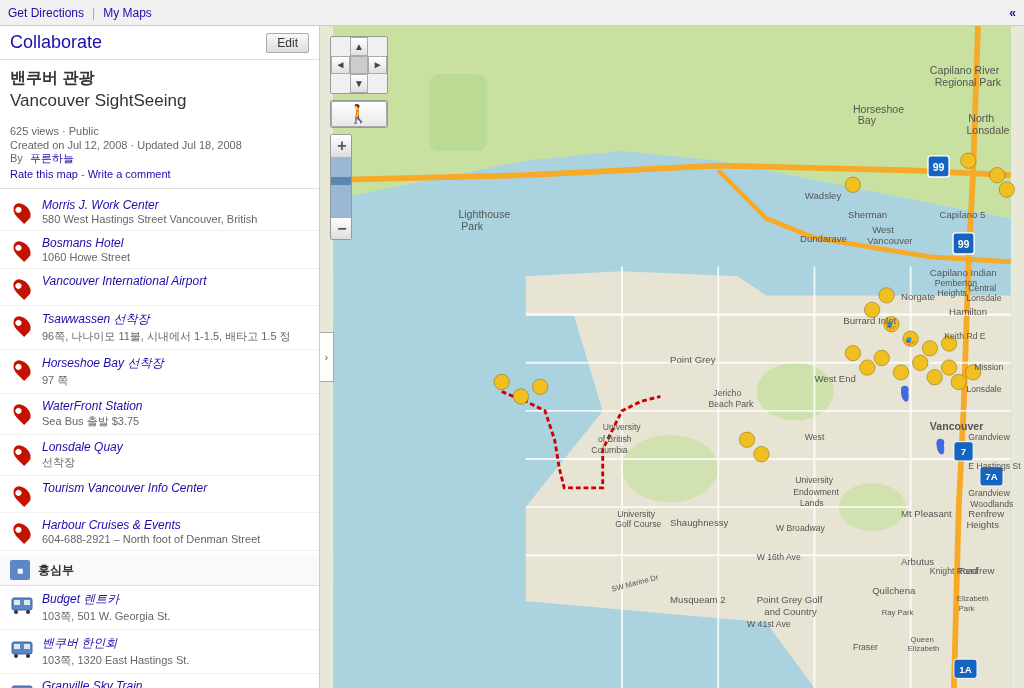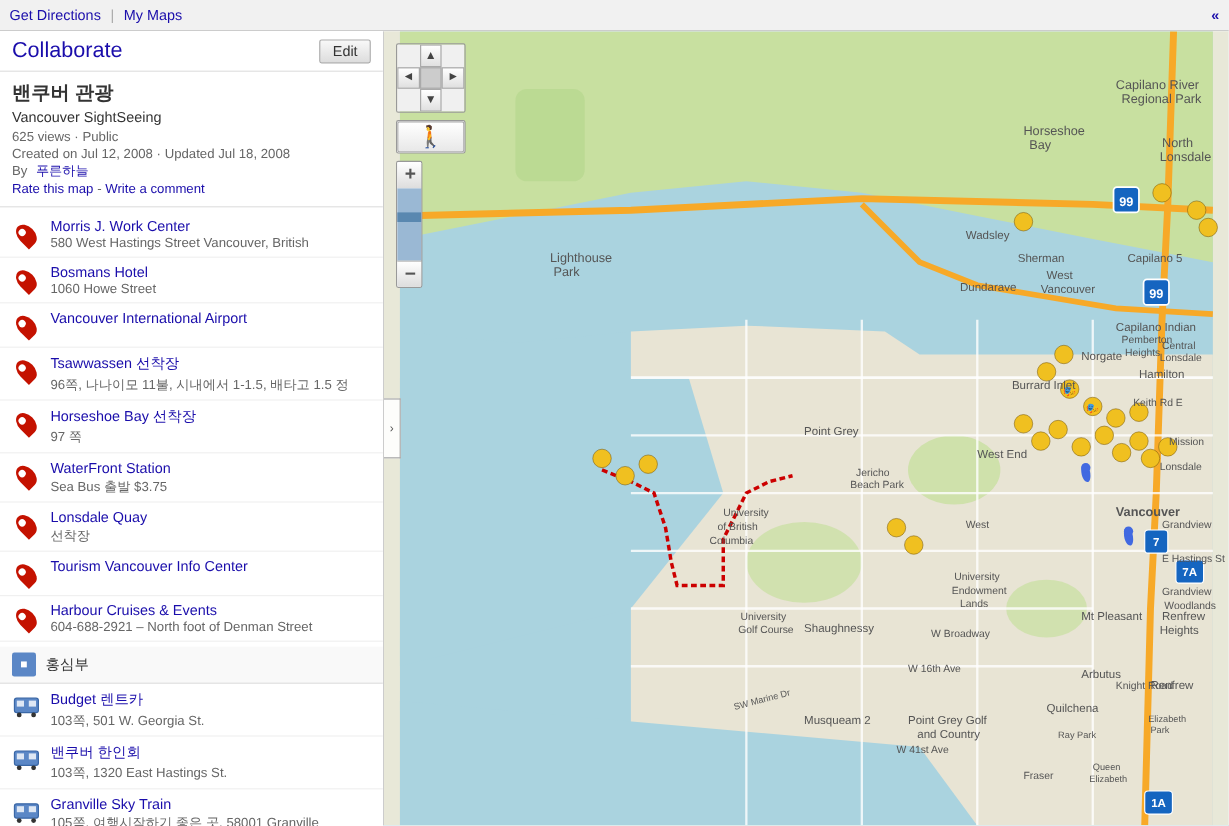--- a/index.html
+++ b/index.html
@@ -57,23 +57,23 @@
     }
 
     #map-title-korean {
       font-size: 16px;
       font-weight: bold;
       color: #333;
       margin-bottom: 2px;
     }
 
     #map-title-english {
-      font-size: 12px;
+      font-size: 17px;
       color: #333;
-      margin-bottom: 4px;
+      margin-bottom: 14px;
     }
 
     #map-meta {
       font-size: 11px;
       color: #666;
       margin-bottom: 2px;
     }
 
     #map-author { font-size: 11px; color: #666; margin-bottom: 2px; }
     #map-author a { color: #1a0dab; text-decoration: none; }
@@ -114,21 +114,21 @@
       width: 6px;
       height: 6px;
       background: white;
       border-radius: 50%;
       position: absolute;
       top: 3px;
       left: 3px;
     }
 
     .place-details { flex: 1; }
-    .place-name { color: #1a0dab; text-decoration: none; font-size: 12px; }
+    .place-name { color: #1a0dab; text-decoration: none; font-size: 12px; font-style: italic; }
     .place-address { font-size: 11px; color: #666; margin-top: 1px; }
 
     .section-header {
       display: flex;
       align-items: center;
       padding: 5px 10px;
       background: #f9f9f9;
       border-bottom: 1px solid #e0e0e0;
     }
 
@@ -138,21 +138,21 @@
       background: #5b87c6;
       border-radius: 2px;
       margin-right: 8px;
       display: flex;
       align-items: center;
       justify-content: center;
       color: white;
       font-size: 10px;
     }
 
-    .section-label { font-size: 12px; color: #333; font-weight: normal; }
+    .section-label { font-size: 12px; color: #333; font-weight: bold; }
 
     #map-container {
       flex: 1;
       position: relative;
       overflow: hidden;
       background: #e8e8d8;
     }
 
     
     #map-controls {

